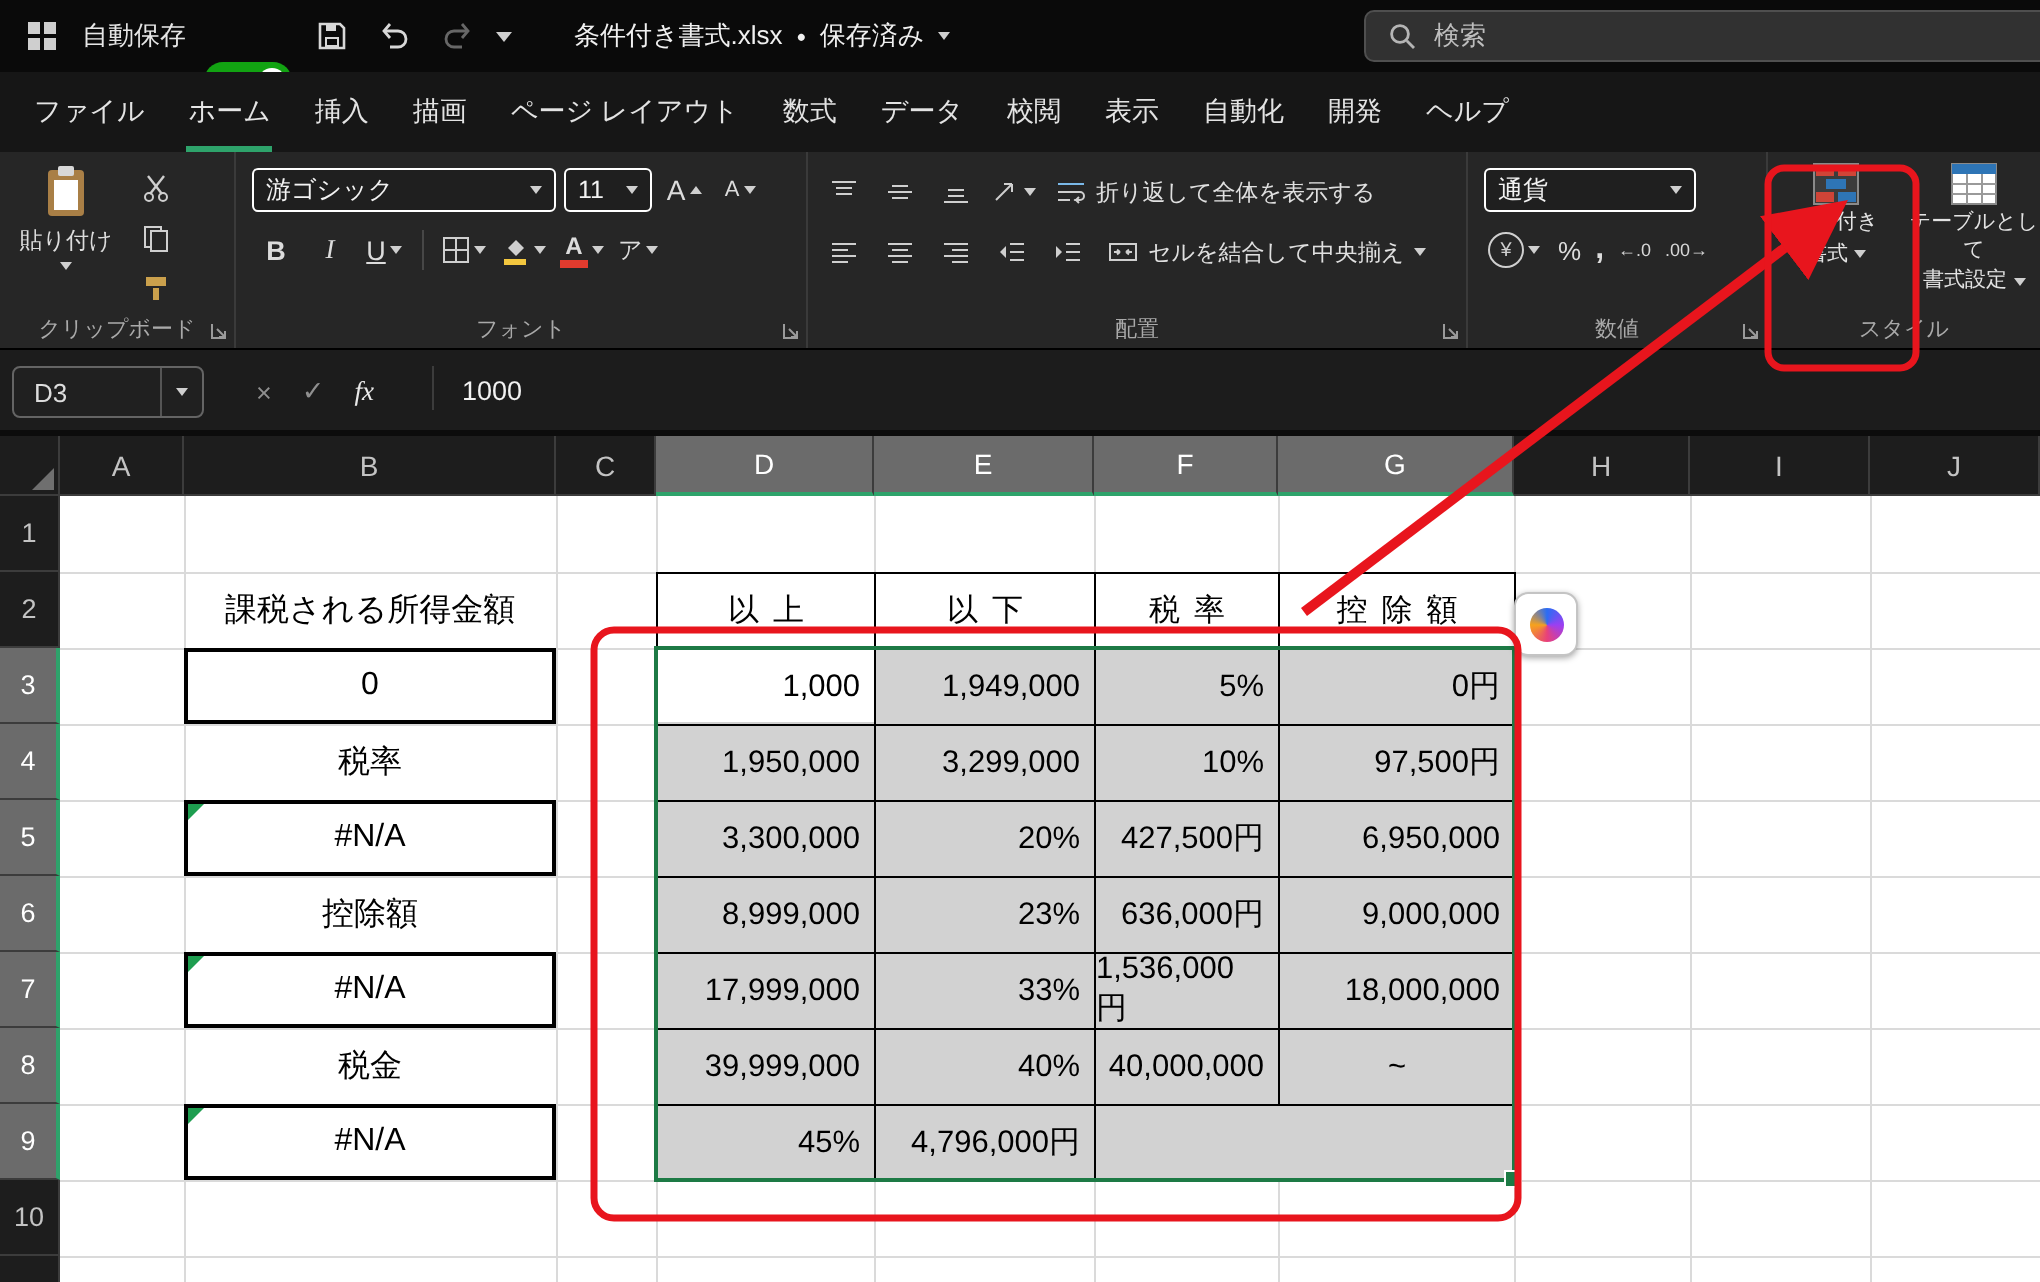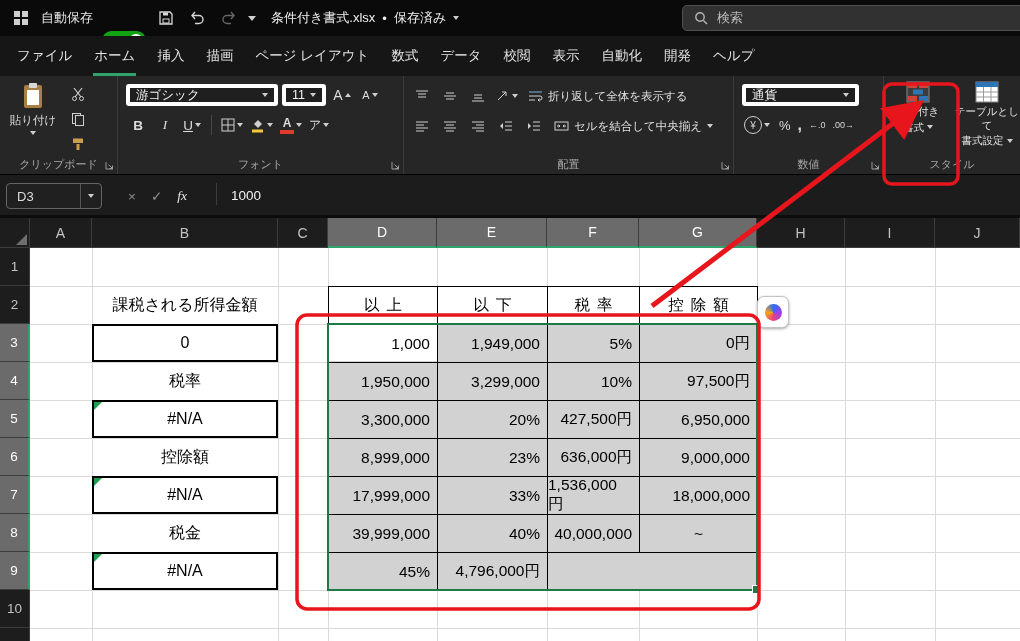--- a/index.html
+++ b/index.html
@@ -10,41 +10,41 @@
   
   .titlebar{position:absolute;top:0;left:0;right:0;height:36px;background:#0a0a0a;
             display:flex;align-items:center;gap:9px;padding-left:10px;color:#e6e6e6;font-size:13px;}
   .tbicon{display:flex;align-items:center;justify-content:center;width:22px;height:22px;border-radius:4px;}
   .toggle{position:relative;width:44px;height:19px;border-radius:10px;background:#12a312;
           display:flex;align-items:center;padding-left:7px;font-size:10.5px;color:#06230a;font-weight:bold;box-sizing:border-box;margin-top:45px;}
   .knob{position:absolute;right:3px;top:2.5px;width:14px;height:14px;border-radius:50%;background:#fff;}
   .dim{opacity:.45;}
   .chev{width:0;height:0;border-left:4px solid transparent;border-right:4px solid transparent;border-top:5px solid #cfcfcf;display:inline-block;}
   .chev.sm{border-left-width:3.5px;border-right-width:3.5px;border-top-width:4px;}
-  .doc-title{display:flex;align-items:center;gap:7px;margin-left:6px;font-size:13px;color:#f0f0f0;}
+  .doc-title{display:flex;align-items:center;gap:7px;margin-left:22px;font-size:13px;color:#f0f0f0;}
   .searchbox{position:absolute;left:682px;top:5px;width:346px;height:26px;background:#313131;border:1px solid #4f4f4f;
              border-radius:5px;display:flex;align-items:center;gap:9px;padding-left:11px;color:#bdbdbd;box-sizing:border-box;}
 
   
   .tabs{position:absolute;top:36px;left:0;right:0;height:40px;background:#161616;display:flex;align-items:stretch;
         padding-left:6px;font-size:13.5px;color:#e3e3e3;}
   .tab{display:flex;align-items:center;padding:0 11px;position:relative;cursor:default;}
   .tab.active{font-weight:normal;color:#e5e5e5;}
   .tab.active::after{content:"";position:absolute;left:10px;right:10px;bottom:0;height:3px;background:#2ea36b;}
 
   
   .ribbon{position:absolute;top:76px;left:0;right:0;height:99px;background:#262626;display:flex;color:#dcdcdc;border-bottom:1px solid #000;box-sizing:border-box;}
   .rgroup{position:relative;border-right:1px solid #3a3a3a;box-sizing:border-box;flex:none;height:98px;}
   .glabel{position:absolute;bottom:2px;left:0;right:0;text-align:center;font-size:11px;color:#a9a9a9;}
   .launcher{position:absolute;right:3px;bottom:4px;}
   .g-clip{width:118px;} .g-font{width:286px;} .g-align{width:330px;} .g-num{width:150px;} .g-styles{flex:1;}
   .paste-btn{position:absolute;left:8px;top:6px;width:50px;height:70px;display:flex;flex-direction:column;align-items:center;gap:3px;font-size:11.5px;}
   .clip-icons{position:absolute;left:68px;top:9px;display:flex;flex-direction:column;gap:7px;}
   .sbtn{width:20px;height:18px;display:flex;align-items:center;justify-content:center;}
-  .combo{height:22px;background:#1f1f1f;border:4px solid #ffffff;border-radius:3px;display:flex;align-items:center;
+  .combo{height:22px;background:#1f1f1f;border:1px solid #ffffff;border-radius:3px;display:flex;align-items:center;
          justify-content:space-between;padding:0 6px;font-size:12.5px;color:#f2f2f2;box-sizing:border-box;}
   .font-row1{position:absolute;left:8px;top:8px;display:flex;gap:4px;align-items:center;}
   .font-row2{position:absolute;left:8px;top:38px;display:flex;gap:3px;align-items:center;font-size:13.5px;}
   .fbtn{min-width:20px;height:22px;display:flex;align-items:center;justify-content:center;border-radius:3px;padding:0 2px;gap:2px;}
   .bold{font-weight:bold;} .ital{font-style:italic;font-family:"Liberation Serif",serif;} .undl{text-decoration:underline;}
   .vsep{width:1px;height:20px;background:#474747;margin:0 4px;}
   .fc{font-weight:bold;line-height:1;display:flex;flex-direction:column;align-items:center;}
   .fc .bar{width:14px;height:4px;margin-top:1px;}
   .al-row1{position:absolute;left:6px;top:8px;display:flex;gap:4px;align-items:center;}
   .al-row2{position:absolute;left:6px;top:38px;display:flex;gap:4px;align-items:center;}
@@ -372,21 +372,21 @@
       <div class="glabel">配置</div>
       <span class="launcher">
         <svg width="9" height="9" viewBox="0 0 9 9">
             <path d="M1 1 V8 H8" fill="none" stroke="#9a9a9a"></path>
             <path d="M3.5 3.5 L7.5 7.5 M7.5 4.5 V7.5 H4.5" fill="none" stroke="#9a9a9a"></path>
           </svg>
       </span>
     </div>
 
     <div class="rgroup g-num">
-      <div class="combo" style="position:absolute;left:8px;top:8px;width:117px;">
+      <div class="combo" style="position:absolute;left:8px;top:8px;width:106px;">
         <span>通貨</span>
         <span class="chev sm"></span>
       </div>
       <div class="num-row2">
         <span class="fbtn">
             <span class="coin">¥</span>
             <span class="chev sm"></span>
           </span>
         <span>%</span>
         <span style="font-size:16px;font-weight:bold;">,</span>

